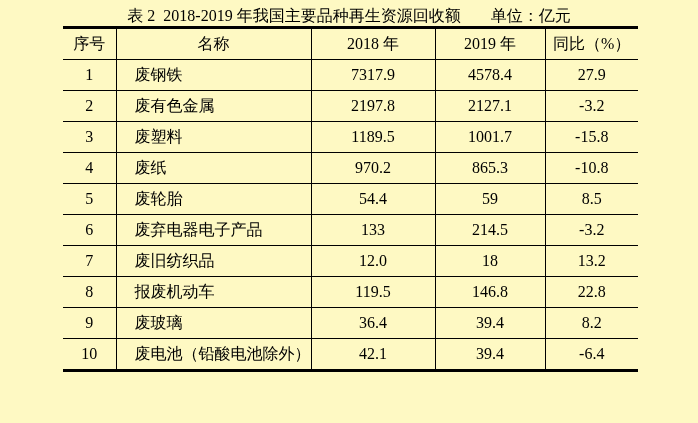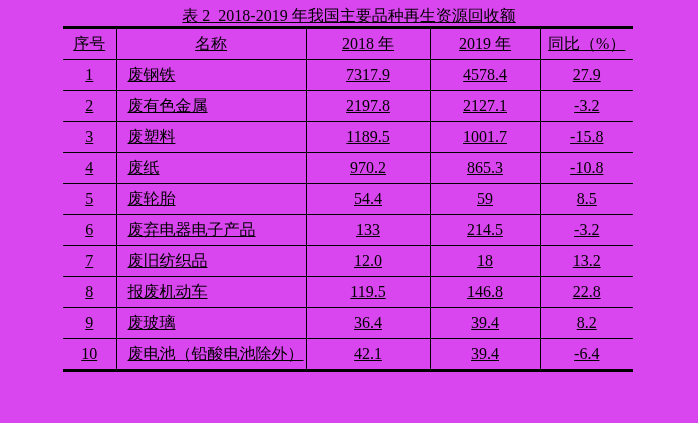--- a/index.html
+++ b/index.html
@@ -1,24 +1,23 @@
 <!DOCTYPE html>
 <html><head>
 <meta charset="utf-8">
 <style>
   html, body { margin: 0; padding: 0; }
   .page {
     position: relative;
     width: 698px;
     height: 423px;
-    background: #d946ef;
+    background: #fef9c3;
     color: #000000;
     font-family: "Liberation Serif", "DejaVu Serif", serif;
     overflow: hidden;
-    text-decoration: underline;
   }
   .caption {
     display: flex;
     justify-content: center;
     align-items: baseline;
     gap: 30px;
     padding-top: 6px;
     font-size: 16px;
     line-height: 20px;
     white-space: pre;
@@ -37,34 +36,35 @@
     font-weight: normal;
     height: 30px;
     padding: 0;
     text-align: center;
     vertical-align: middle;
     overflow: hidden;
     white-space: nowrap;
   }
   .recycle-table th:first-child, .recycle-table td:first-child { border-left: none; }
   .recycle-table th:last-child,  .recycle-table td:last-child  { border-right: none; }
-  .recycle-table td.name-cell { text-align: left; padding-left: 11px; }
+  .recycle-table td.name-cell { text-align: left; padding-left: 18px; }
   col.c0 { width: 53px; }
   col.c1 { width: 190px; }
   col.c2 { width: 124px; }
   col.c3 { width: 110px; }
   col.c4 { width: 93px; }
 </style>
 </head>
 <body>
 
 <div class="page">
 
   <div class="caption">
     <span>表 2  2018-2019 年我国主要品种再生资源回收额</span>
+    <span>单位：亿元</span>
   </div>
 
   <table class="recycle-table">
     <colgroup>
       <col class="c0">
         <col class="c1">
         <col class="c2">
         <col class="c3">
         <col class="c4">
     </colgroup>

